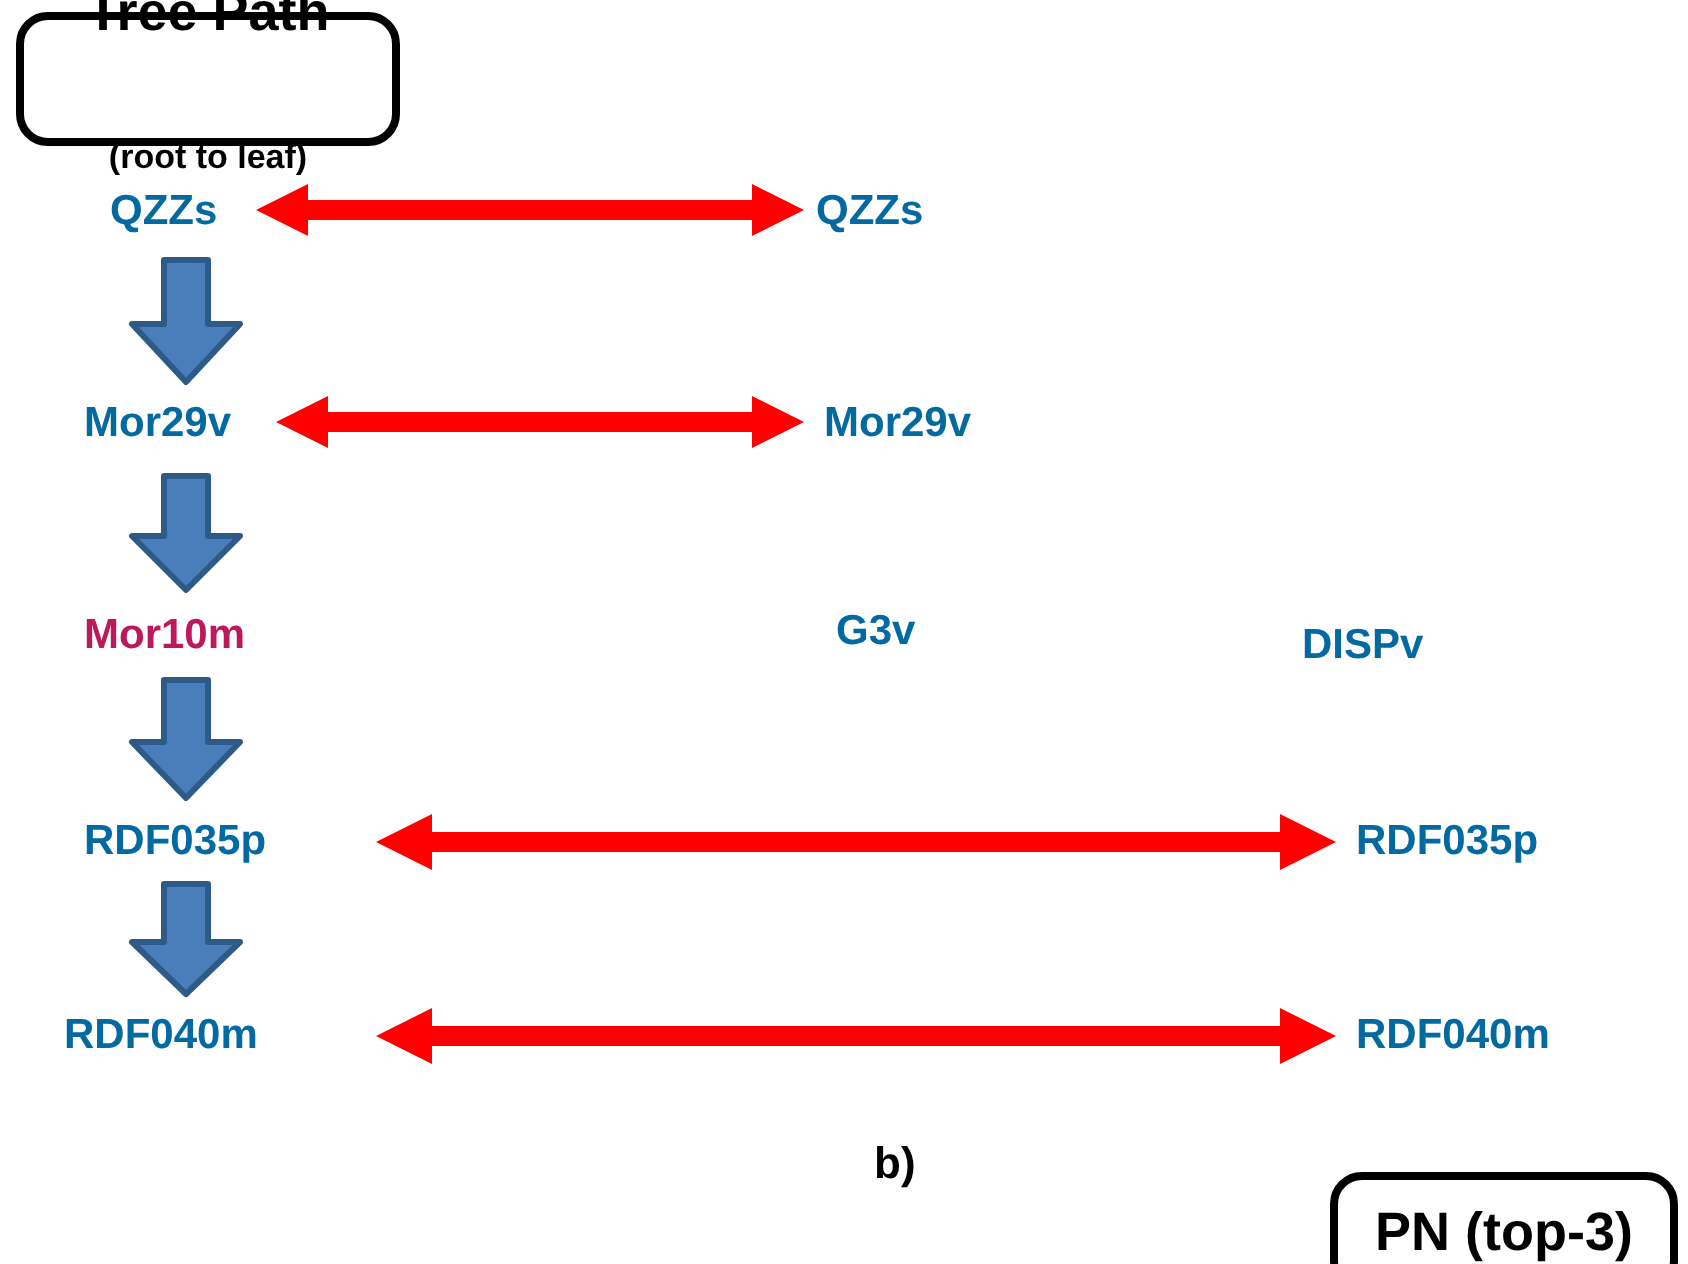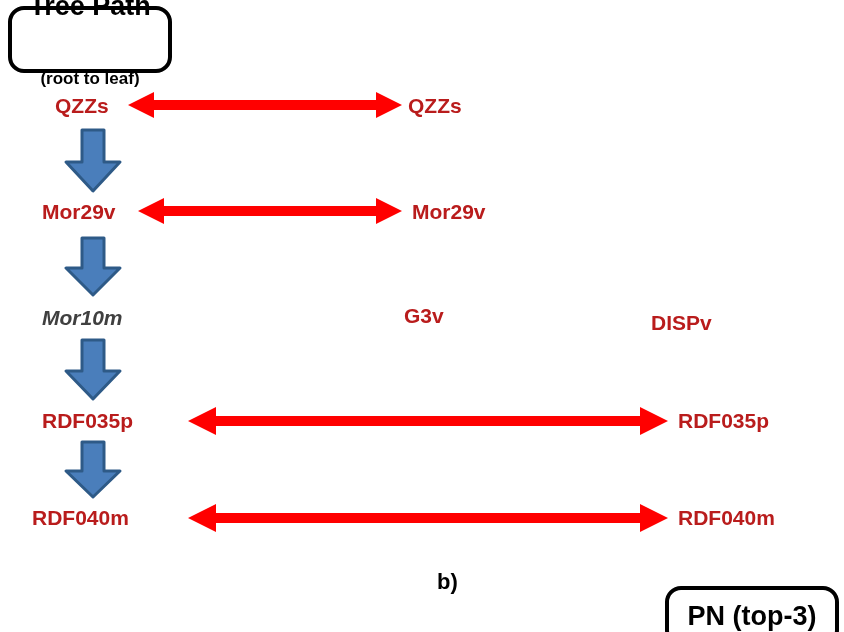--- a/index.html
+++ b/index.html
@@ -33,40 +33,40 @@
   .legend-title {
     font-weight: bold;
     line-height: 1.0;
   }
   .legend-sub {
     font-weight: bold;
     line-height: 1.0;
     margin-top: 48px;
   }
 
-  #box-tree-path      { left: 8px;   top: 6px;   width: 164px; height: 67px; }
+  #box-tree-path      { left: 8px;   top: 6px;   width: 192px; height: 67px; }
   #box-tree-path .legend-title { font-size: 27px; margin-bottom: 2px; }
   #box-tree-path .legend-sub   { font-size: 17px; }
 
   #box-pp             { left: 356px; top: 4px;   width: 176px; height: 58px; }
   #box-pp .legend-title { font-size: 27px; }
 
   #box-pn             { left: 665px; top: 586px; width: 174px; height: 60px; }
   #box-pn .legend-title { font-size: 27px; }
 
   
   .node-label {
     position: absolute;
     font-weight: bold;
     font-size: 21px;
-    color: #b91c1c;
+    color: #0369a1;
     white-space: nowrap;
     line-height: 1;
   }
-  .node-label.muted { color: #404040; font-style: italic; }
+  .node-label.muted { color: #be185d; }
 
   
   .blue-arrow {
     position: absolute;
     display: block;
   }
 
   
   .red-arrow {
     position: absolute;
@@ -105,21 +105,21 @@
   <div class="node-label muted" style="left:42px; top:307px;">Mor10m</div>
 
   <div class="node-label" style="left:42px; top:410px;">RDF035p</div>
 
   <div class="node-label" style="left:32px; top:507px;">RDF040m</div>
 
   <div class="node-label" style="left:408px; top:95px;">QZZs</div>
 
   <div class="node-label" style="left:412px; top:201px;">Mor29v</div>
 
-  <div class="node-label" style="left:404px; top:305px;">G3v</div>
+  <div class="node-label" style="left:418px; top:305px;">G3v</div>
 
   <div class="node-label" style="left:651px; top:312px;">DISPv</div>
 
   <div class="node-label" style="left:678px; top:410px;">RDF035p</div>
 
   <div class="node-label" style="left:678px; top:507px;">RDF040m</div>
 
   <svg class="blue-arrow" style="left:60px; top:128px;" width="66" height="66" viewBox="0 0 66 66">
     <polygon points="22,2 44,2 44,34 60,34 33,63 6,34 22,34" fill="#4A7EBB" stroke="#2E5A87" stroke-width="3" stroke-linejoin="round"></polygon>
   </svg>

